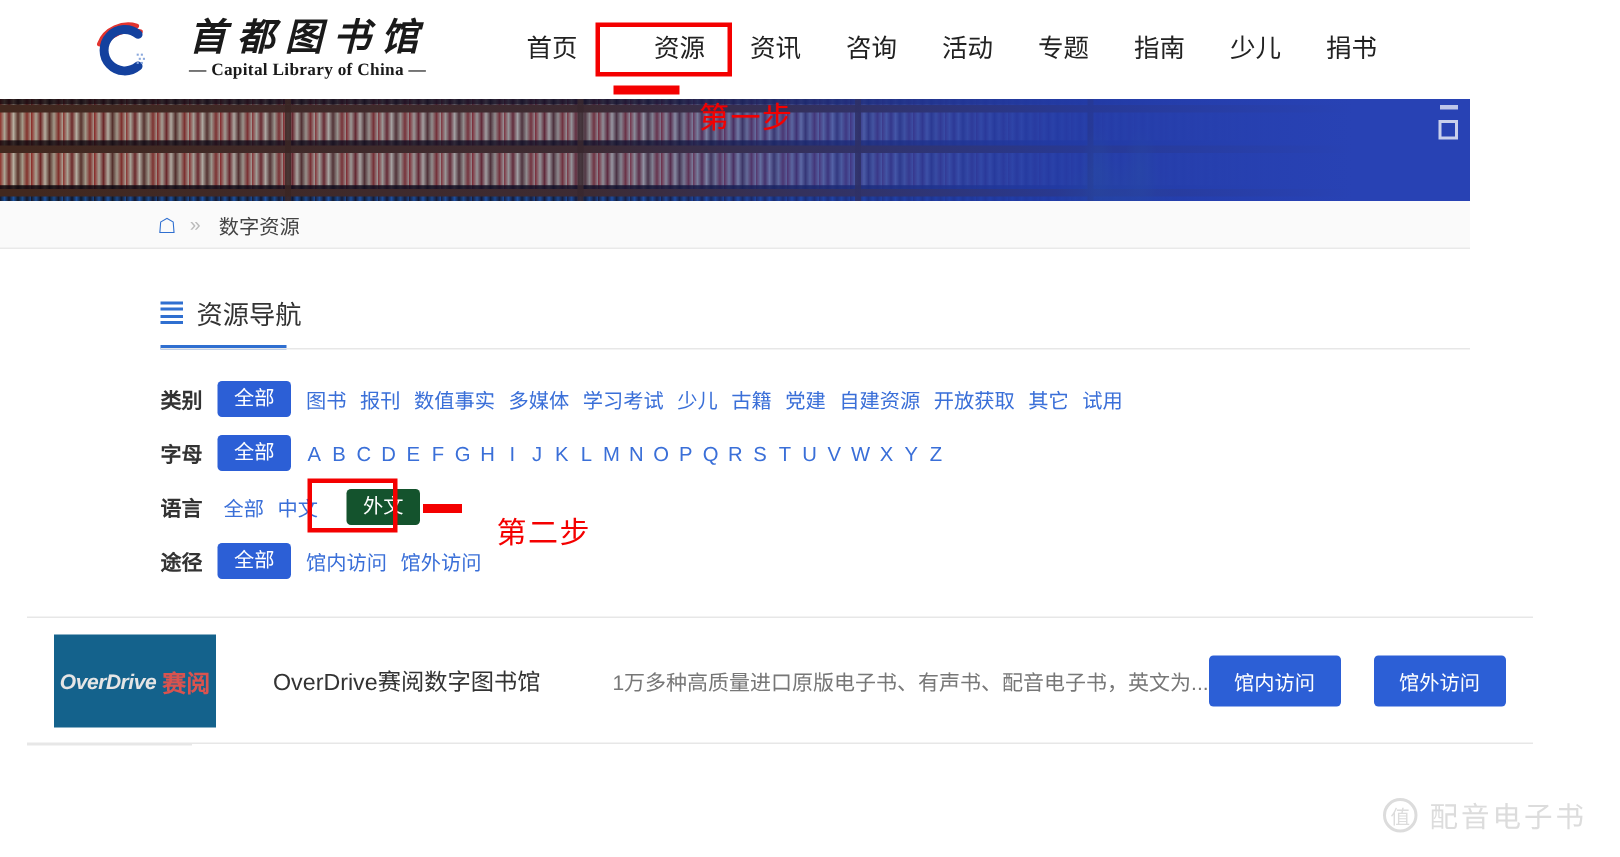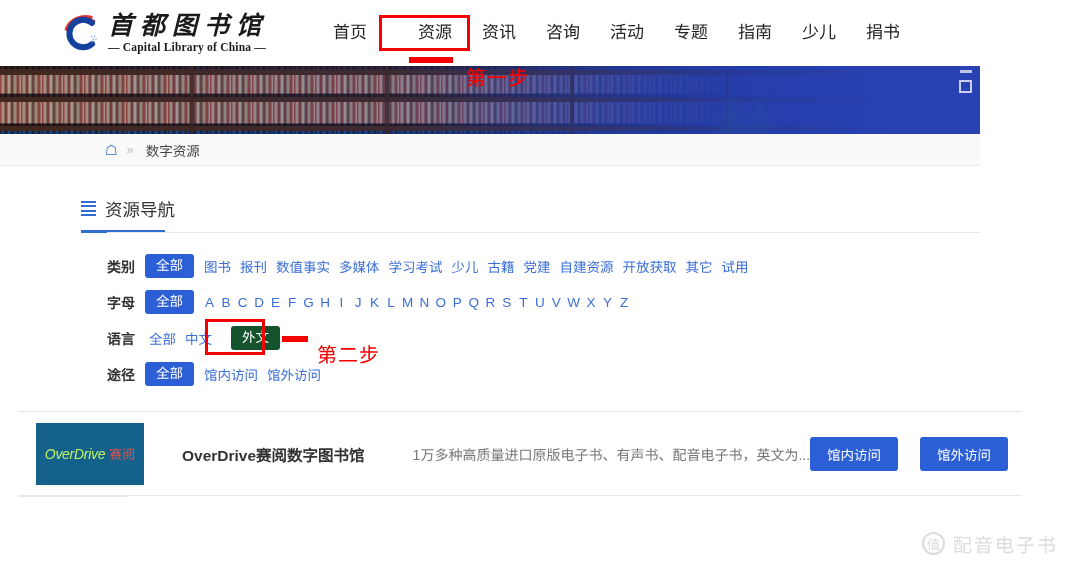--- a/index.html
+++ b/index.html
@@ -24,21 +24,21 @@
     position: relative;
   }
   .logo-wrap {
     display: flex;
     align-items: center;
     margin-left: 58px;
     height: 56px;
   }
   .logo-mark { width: 46px; height: 46px; flex: 0 0 46px; }
   .logo-text-block {
-    margin-left: 4px;
+    margin-left: 22px;
     display: flex;
     flex-direction: column;
     justify-content: center;
   }
   .logo-cn {
     font-family: "Liberation Serif", "DejaVu Serif", serif;
     font-size: 25px;
     font-weight: bold;
     font-style: italic;
     letter-spacing: 7px;
@@ -183,21 +183,21 @@
   .crumbbar .sep {
     color: #bbb;
     margin-right: 12px;
     font-size: 13px;
   }
   .crumbbar .crumb-cur { color: #444; }
 
   
   .sec-title-wrap {
     width: 980px;
-    padding: 30px 0 0 81px;
+    padding: 30px 0 0 107px;
     position: relative;
   }
   .sec-title {
     display: flex;
     align-items: center;
     gap: 9px;
     font-size: 17.5px;
     color: #333;
   }
   .list-ico { display: inline-block; width: 15px; }
@@ -318,38 +318,37 @@
     height: 62px;
     flex: 0 0 108px;
     background: #14628c;
     display: flex;
     align-items: center;
     justify-content: center;
     gap: 4px;
     margin-left: 16px;
   }
   .res-logo .od {
-    color: #bef264;
+    color: #e5e5e5;
     font-family: "Liberation Sans", sans-serif;
     font-style: italic;
-    font-weight: normal;
+    font-weight: bold;
     font-size: 14px;
     letter-spacing: -.3px;
   }
   .res-logo .sy {
     color: #d9534f;
-    font-size: 13px;
-    font-weight: normal;
+    font-size: 16px;
+    font-weight: bold;
   }
   .res-name {
     font-size: 15.5px;
     color: #333;
     margin-left: 38px;
     white-space: nowrap;
-    font-weight: bold;
   }
   .res-desc {
     font-size: 14px;
     color: #777;
     margin-left: 48px;
     white-space: nowrap;
   }
   .res-actions {
     margin-left: auto;
     display: flex;
@@ -530,21 +529,21 @@
 
   <div class="frow">
     <span class="flabel">语言</span>
     <span class="opts" style="margin-left:4px">
       <a href="#">全部</a>
       <a href="#">中文</a>
       <a href="#" class="opt-sel" style="margin-left:10px">外文</a>
     </span>
     <span class="redbox" style="left:98px; top:-4px; width:60px; height:36px;"></span>
     <span class="step2-dash" style="left:175px; top:13px;"></span>
-    <span class="step2-label" style="left:210px; top:16px;">第二步</span>
+    <span class="step2-label" style="left:224px; top:16px;">第二步</span>
   </div>
 
   <div class="frow">
     <span class="flabel">途径</span>
     <span class="chip-all">全部</span>
     <span class="opts">
       <a href="#">馆内访问</a>
       <a href="#">馆外访问</a>
     </span>
   </div>

